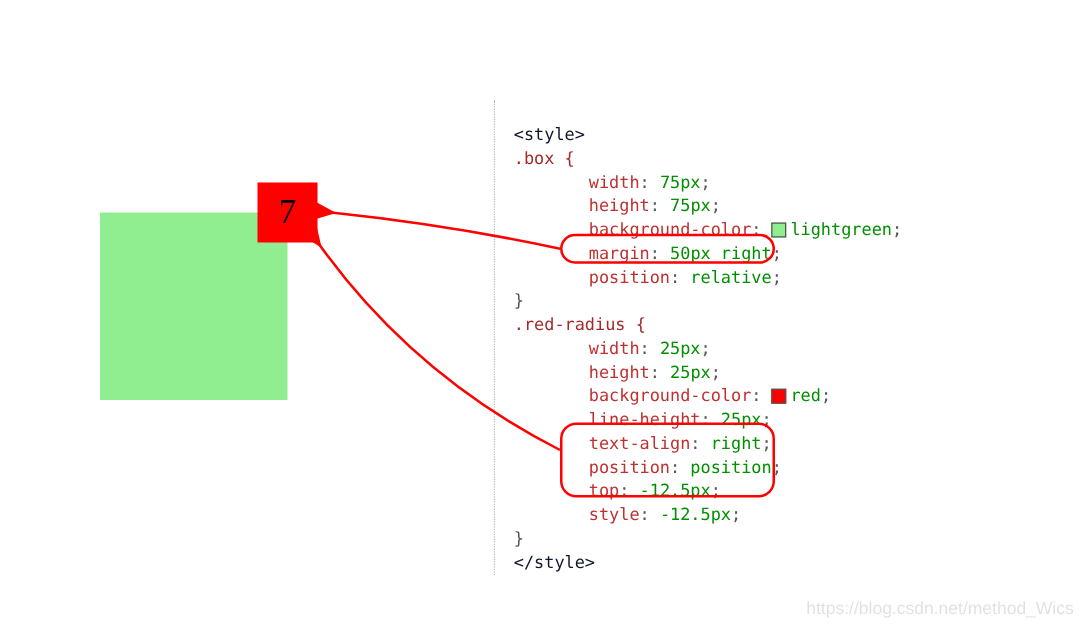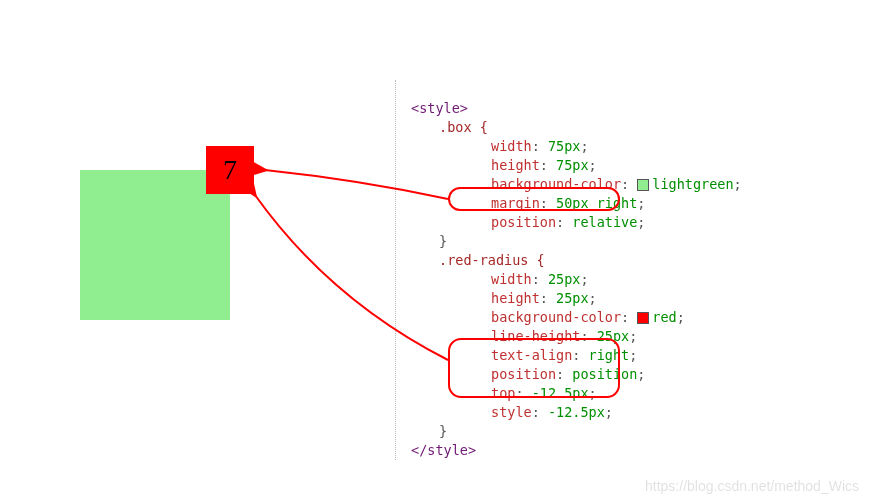--- a/index.html
+++ b/index.html
@@ -44,38 +44,38 @@
   .code-area {
     position: absolute;
     left: 395px;
     top: 80px;
     border-left: 1px dotted #bbb;
     padding-left: 15px;
     font-size: 13.5px;
     line-height: 19px;
     white-space: pre;
   }
-  .code-area .tag  { color: #701a75; }
+  .code-area .tag  { color: #0f172a; }
   .code-area .sel  { color: #a52929; }
   .code-area .prop { color: #bf3030; }
   .code-area .val  { color: #008f00; }
   .code-area .punc { color: #555; }
   .swatch {
     display: inline-block;
     width: 12px;
     height: 12px;
     border: 1px solid #555;
     margin-right: 3px;
     vertical-align: -2px;
   }
   .sw-green { background: #90ee90; }
   .sw-red   { background: #ff0000; }
 
-  .i1 { margin-left: 28px; display: inline-block; }
-  .i2 { margin-left: 80px; display: inline-block; text-align: center; }
+  .i1 { display: inline-block; }
+  .i2 { margin-left: 60px; display: inline-block; text-align: center; }
 
   .highlight-oval {
     border: 2px solid #ff0000;
     border-radius: 13px;
     position: absolute;
     pointer-events: none;
   }
   .ov1 { left: 448px; top: 187px;  width: 172px; height: 24px; }
   .ov2 { left: 448px; top: 338px;  width: 172px; height: 60px; }
 

